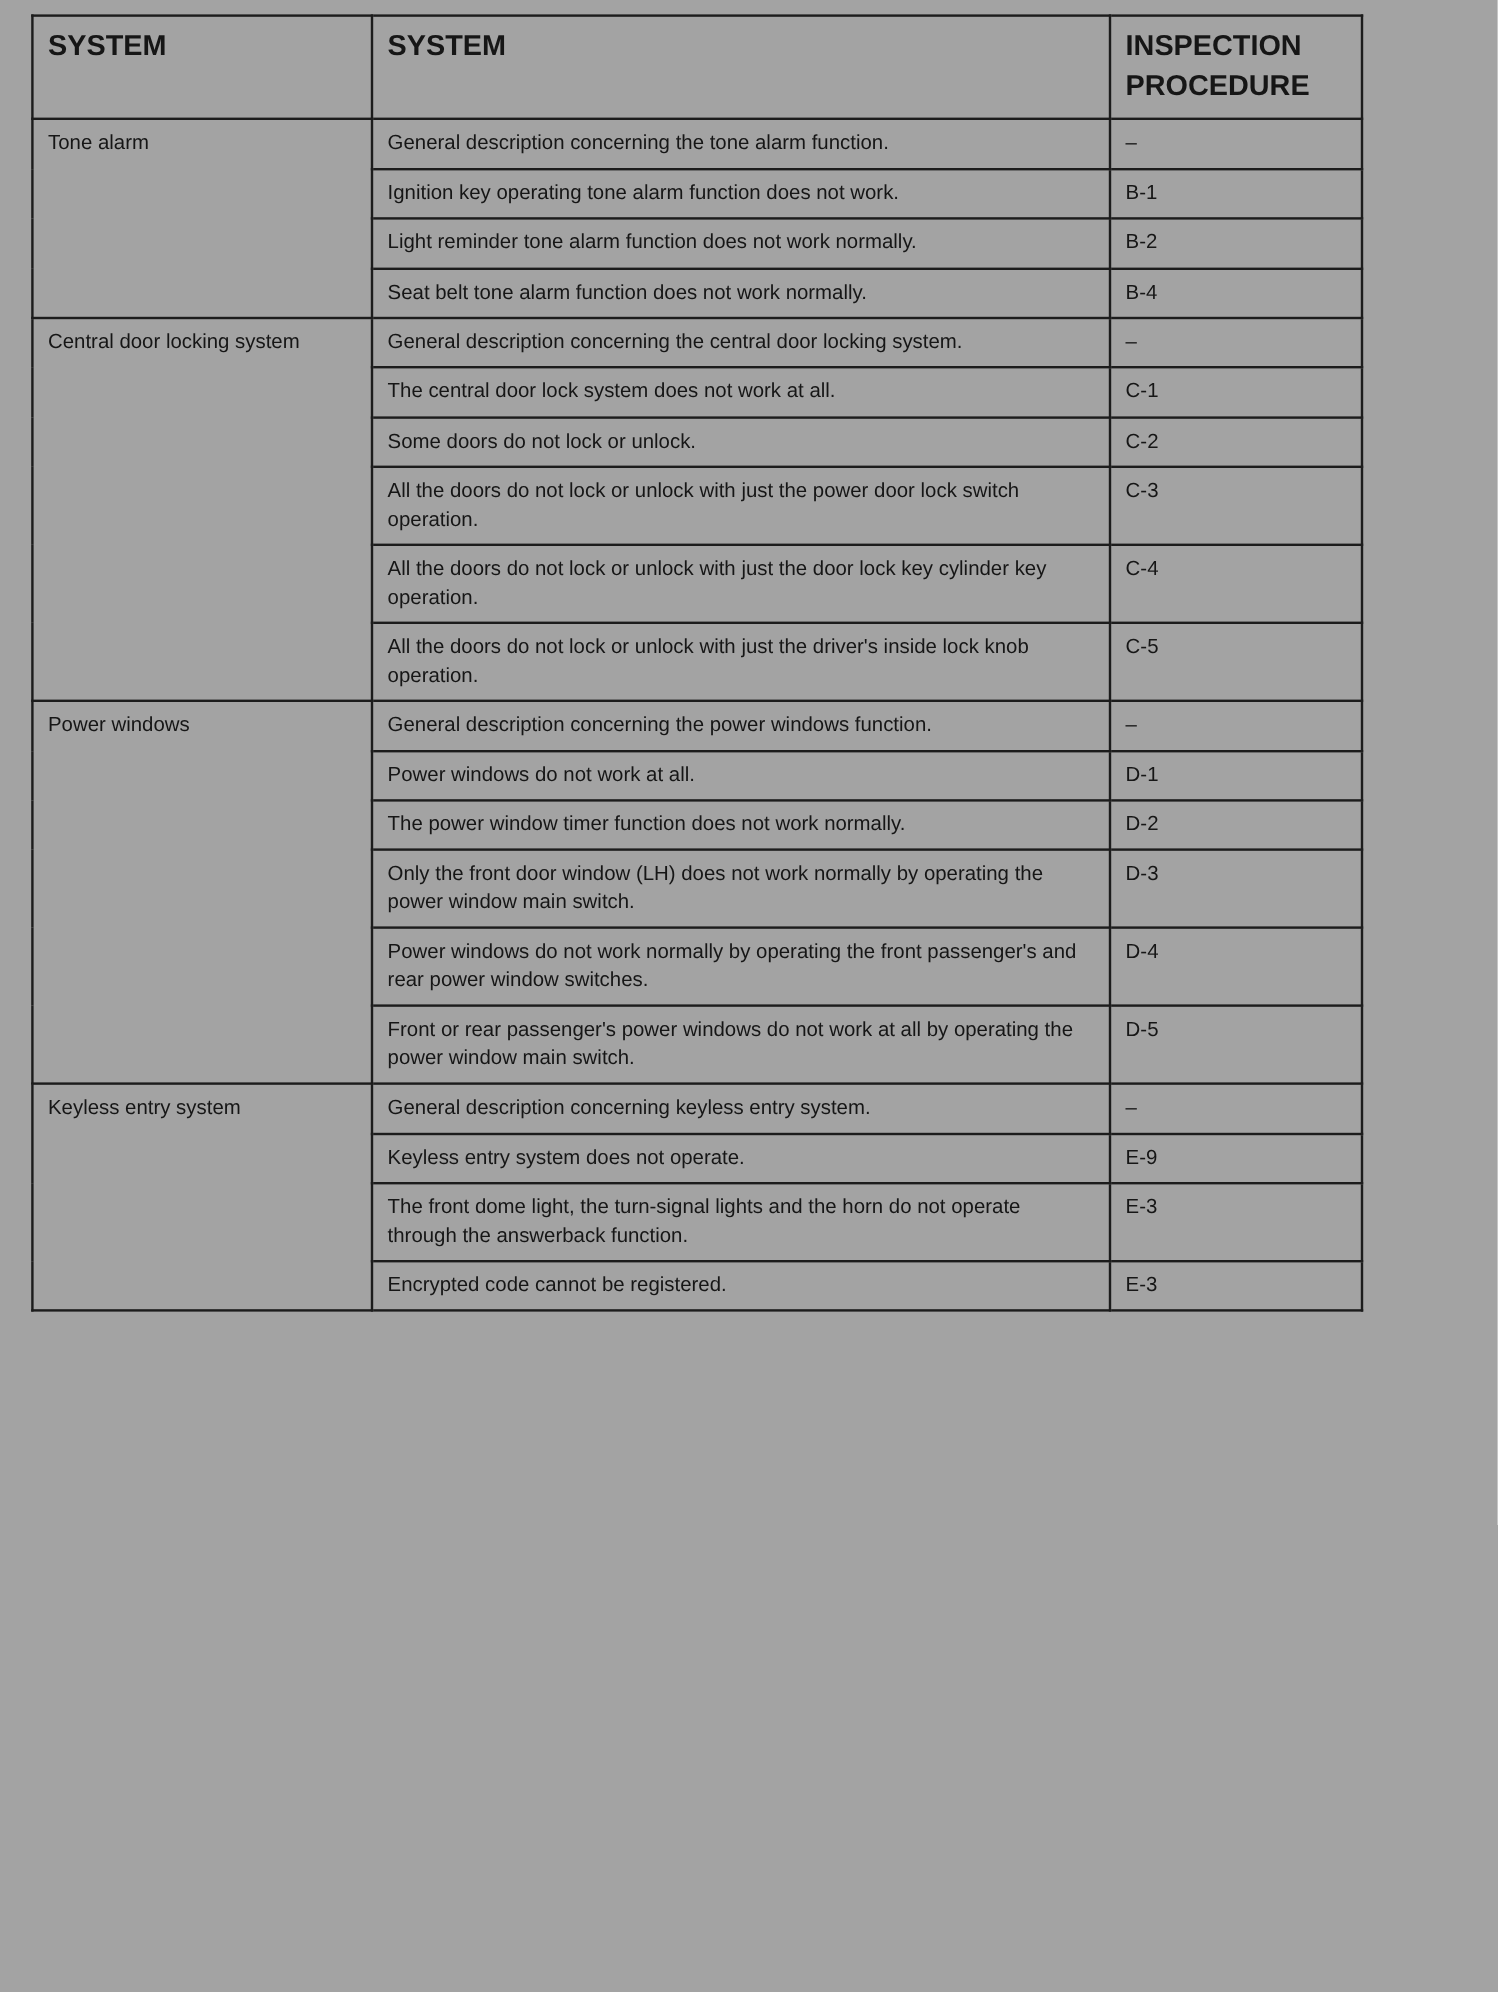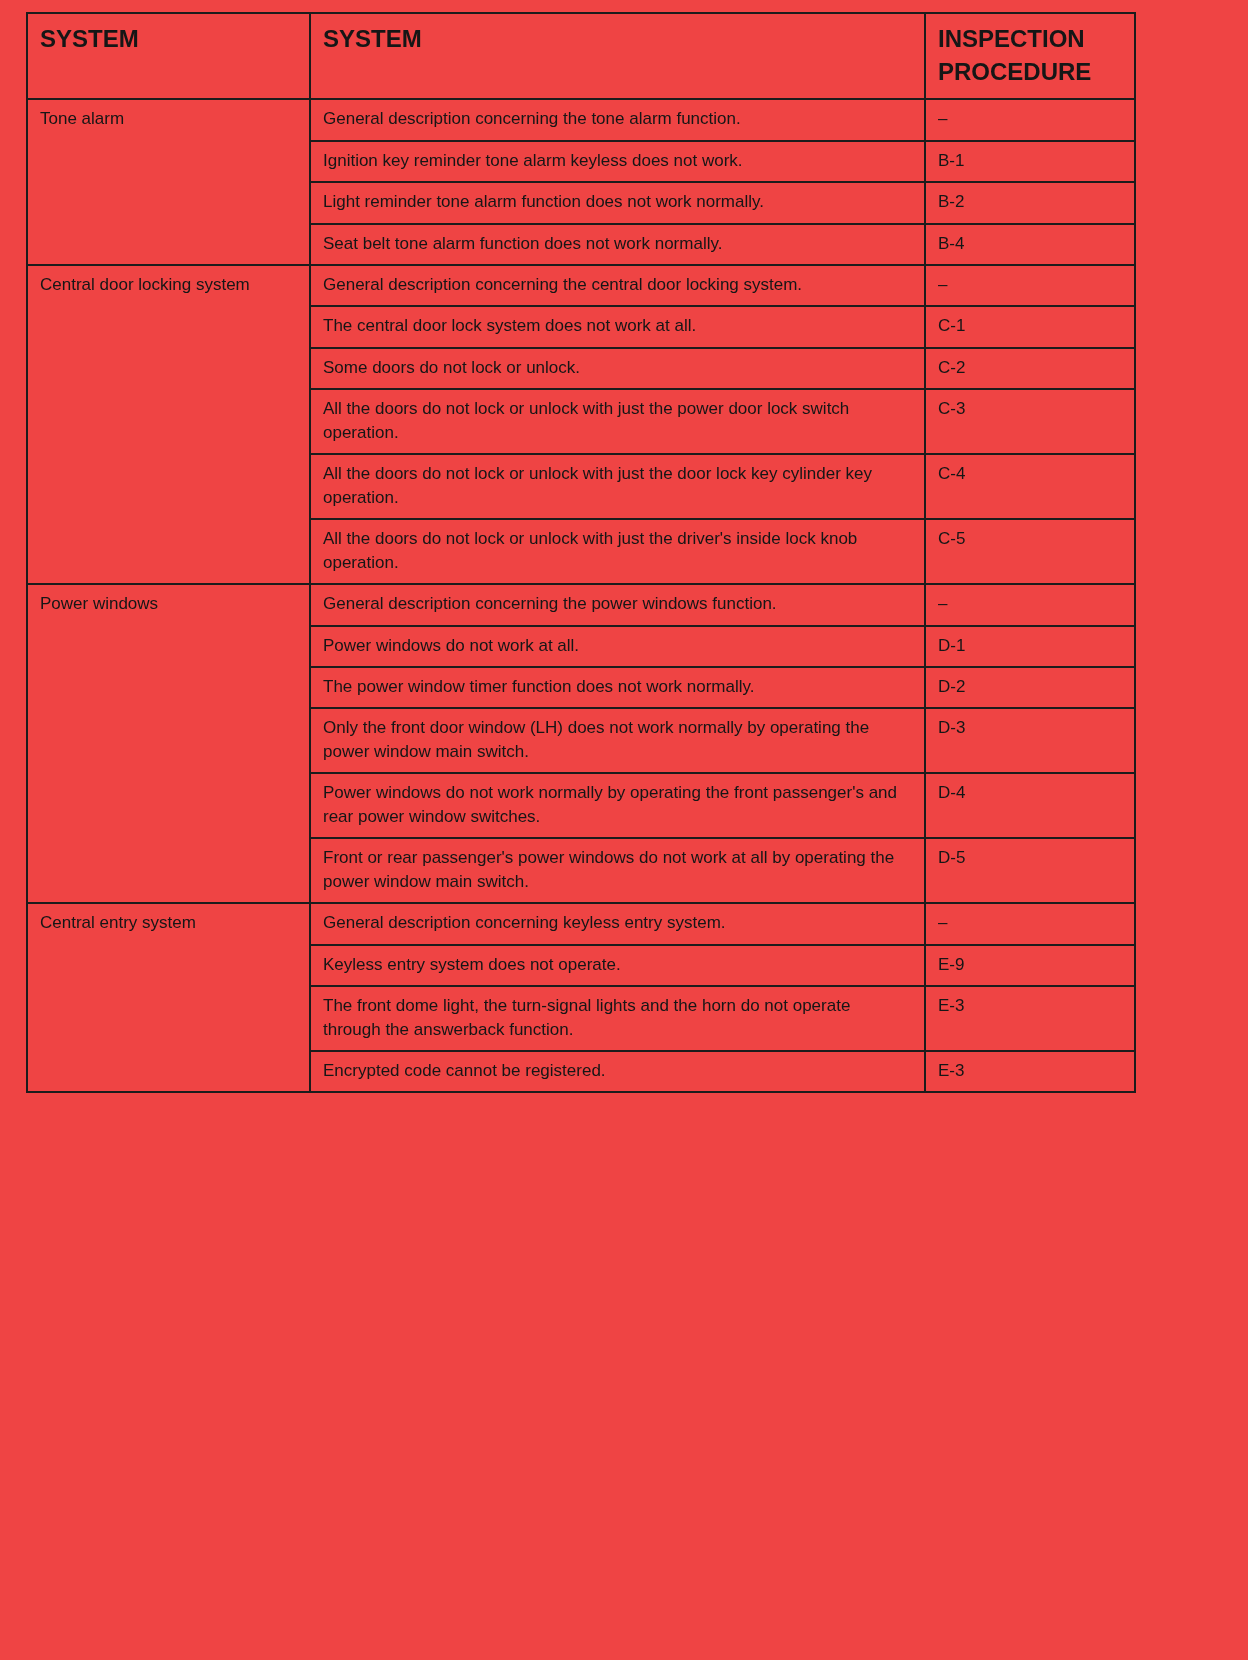--- a/index.html
+++ b/index.html
@@ -10,21 +10,21 @@
   }
   body {
     font-family: "Liberation Sans", "DejaVu Sans", sans-serif;
     color: #161616;
     -webkit-font-smoothing: antialiased;
   }
   .page {
     width: 1248px;
     min-height: 1660px;
     padding: 12px 26px 14px 26px;
-    background: #ef4444;
+    background: #a3a3a3;
   }
   table.symptom-table {
     border-collapse: collapse;
     width: 1108px;
     table-layout: fixed;
   }
   th, td {
     border: 2px solid #1c1c1c;
     padding: 7px 12px 9px 12px;
     font-size: 17px;
@@ -63,21 +63,21 @@
         <th>INSPECTION PROCEDURE</th>
       </tr>
     </thead>
     <tbody id="table-body">
         <tr>
           <td class="system-cell" rowspan="4">Tone alarm</td>
           <td class="symptom-cell">General description concerning the tone alarm function.</td>
           <td class="procedure-cell">–</td>
         </tr>
         <tr>
-          <td class="symptom-cell">Ignition key reminder tone alarm keyless does not work.</td>
+          <td class="symptom-cell">Ignition key operating tone alarm function does not work.</td>
           <td class="procedure-cell">B-1</td>
         </tr>
         <tr>
           <td class="symptom-cell">Light reminder tone alarm function does not work normally.</td>
           <td class="procedure-cell">B-2</td>
         </tr>
         <tr>
           <td class="symptom-cell">Seat belt tone alarm function does not work normally.</td>
           <td class="procedure-cell">B-4</td>
         </tr>
@@ -125,21 +125,21 @@
         </tr>
         <tr>
           <td class="symptom-cell">Power windows do not work normally by operating the front passenger's and rear power window switches.</td>
           <td class="procedure-cell">D-4</td>
         </tr>
         <tr>
           <td class="symptom-cell">Front or rear passenger's power windows do not work at all by operating the power window main switch.</td>
           <td class="procedure-cell">D-5</td>
         </tr>
         <tr>
-          <td class="system-cell" rowspan="4">Central entry system</td>
+          <td class="system-cell" rowspan="4">Keyless entry system</td>
           <td class="symptom-cell">General description concerning keyless entry system.</td>
           <td class="procedure-cell">–</td>
         </tr>
         <tr>
           <td class="symptom-cell">Keyless entry system does not operate.</td>
           <td class="procedure-cell">E-9</td>
         </tr>
         <tr>
           <td class="symptom-cell">The front dome light, the turn-signal lights and the horn do not operate through the answerback function.</td>
           <td class="procedure-cell">E-3</td>

